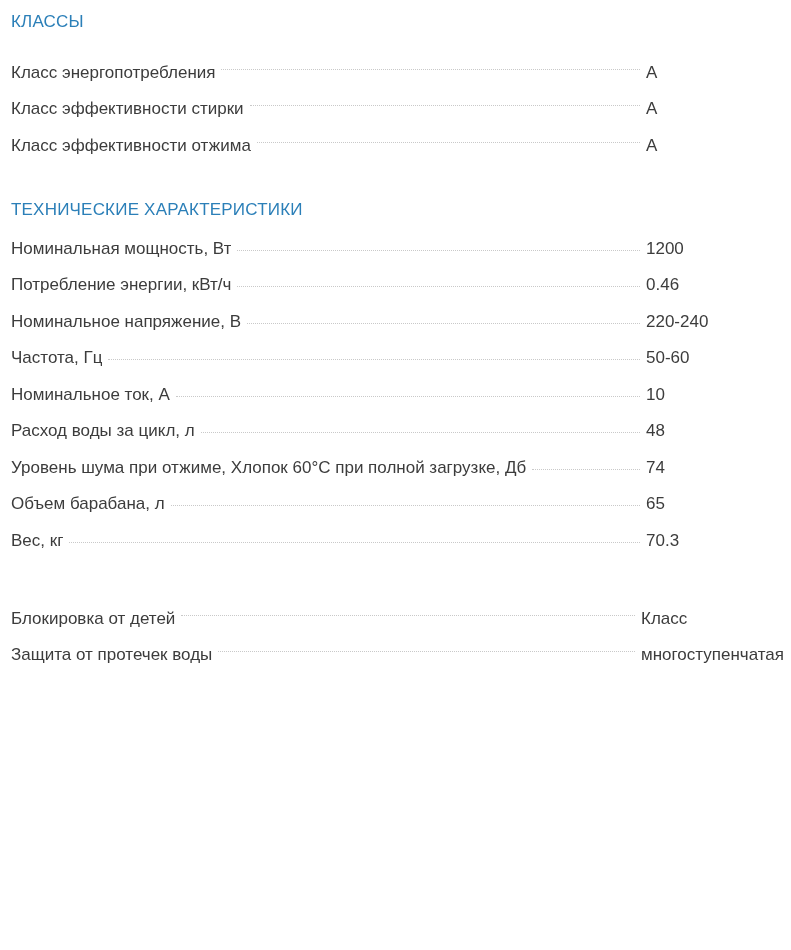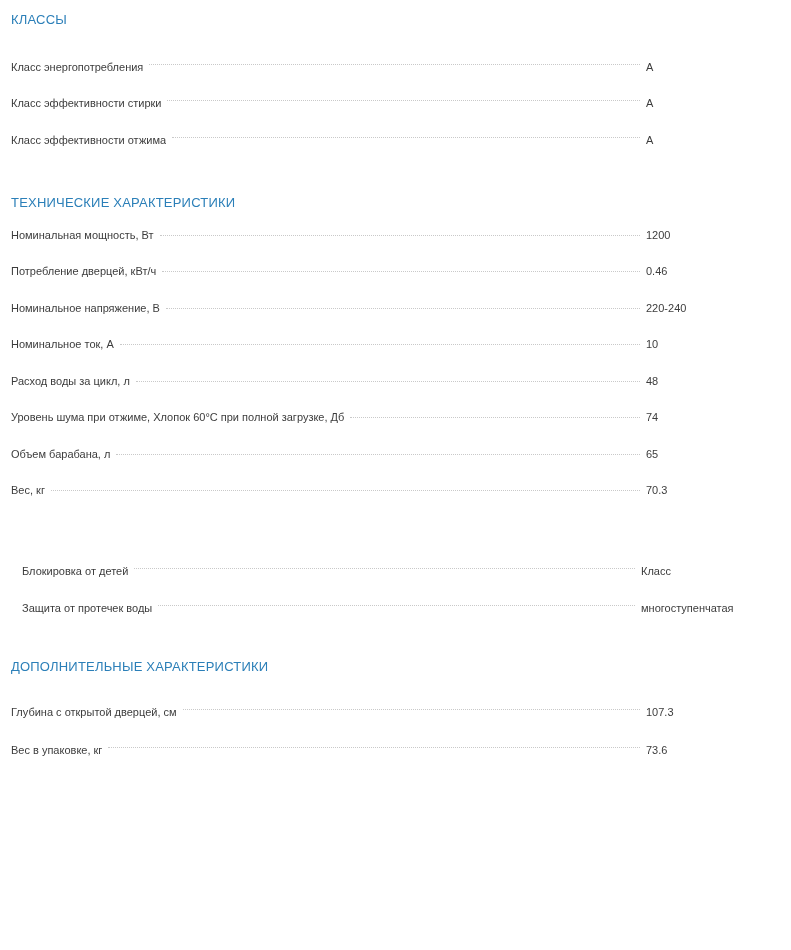--- a/index.html
+++ b/index.html
@@ -17,35 +17,35 @@
   .page {
     width: 791px;
     padding: 0;
     box-sizing: border-box;
   }
   .section {
     margin: 0;
   }
   .section-title {
     color: #2b7fb8;
-    font-size: 13px;
+    font-size: 17px;
     font-weight: 400;
     letter-spacing: 0.2px;
     padding: 0 0 0 11px;
   }
   .spec-list {
     list-style: none;
     margin: 0;
     padding: 0;
   }
   .spec-row {
     display: flex;
     align-items: baseline;
     padding: 0 0 0 11px;
-    font-size: 11px;
+    font-size: 17px;
     line-height: 1;
   }
   .spec-label {
     color: #3c3c3c;
     white-space: nowrap;
     flex: 0 0 auto;
     max-width: 560px;
     overflow: hidden;
     text-overflow: ellipsis;
   }
@@ -69,21 +69,21 @@
   #sec-classes .spec-row { height: 36.5px; align-items: center; }
   #sec-classes .spec-value { width: 145px; }
   #sec-classes { padding-bottom: 14px; }
 
   #sec-tech .section-title { padding-top: 22px; }
   #sec-tech .spec-row { height: 36.5px; }
   #sec-tech .spec-value { width: 145px; }
   #sec-tech { padding-bottom: 12px; }
 
   #sec-safety .section-title { padding-top: 20px; }
-  #sec-safety .spec-row { height: 36.5px; align-items: center; margin-left: 11px; }
+  #sec-safety .spec-row { height: 36.5px; align-items: center; }
   #sec-safety .spec-value { width: 150px; }
   #sec-safety { padding-bottom: 10px; }
 
   #sec-extra .section-title { padding-top: 22px; }
   #sec-extra .spec-row { height: 38px; align-items: center; }
   #sec-extra .spec-value { width: 145px; }
 
   .sec-head-gap-classes { height: 22px; }
   .sec-head-gap { height: 20px; }
 </style>
@@ -117,28 +117,33 @@
   <div class="section" id="sec-tech">
     <div class="section-title">ТЕХНИЧЕСКИЕ ХАРАКТЕРИСТИКИ</div>
     <div class="sec-head-gap"></div>
     <ul class="spec-list">
       <li class="spec-row">
         <span class="spec-label">Номинальная мощность, Вт</span>
         <span class="spec-dots"></span>
         <span class="spec-value">1200</span>
       </li>
       <li class="spec-row">
-        <span class="spec-label">Потребление дверцей, кВт/ч</span>
+        <span class="spec-label">Потребление энергии, кВт/ч</span>
         <span class="spec-dots"></span>
         <span class="spec-value">0.46</span>
       </li>
       <li class="spec-row">
         <span class="spec-label">Номинальное напряжение, В</span>
         <span class="spec-dots"></span>
         <span class="spec-value">220-240</span>
+      </li>
+      <li class="spec-row">
+        <span class="spec-label">Частота, Гц</span>
+        <span class="spec-dots"></span>
+        <span class="spec-value">50-60</span>
       </li>
       <li class="spec-row">
         <span class="spec-label">Номинальное ток, А</span>
         <span class="spec-dots"></span>
         <span class="spec-value">10</span>
       </li>
       <li class="spec-row">
         <span class="spec-label">Расход воды за цикл, л</span>
         <span class="spec-dots"></span>
         <span class="spec-value">48</span>
@@ -170,30 +175,14 @@
         <span class="spec-value">Класс</span>
       </li>
       <li class="spec-row">
         <span class="spec-label">Защита от протечек воды</span>
         <span class="spec-dots"></span>
         <span class="spec-value">многоступенчатая</span>
       </li>
     </ul>
   </div>
 
-  <div class="section" id="sec-extra">
-    <div class="section-title">ДОПОЛНИТЕЛЬНЫЕ ХАРАКТЕРИСТИКИ</div>
-    <div class="sec-head-gap"></div>
-    <ul class="spec-list">
-      <li class="spec-row">
-        <span class="spec-label">Глубина с открытой дверцей, см</span>
-        <span class="spec-dots"></span>
-        <span class="spec-value">107.3</span>
-      </li>
-      <li class="spec-row">
-        <span class="spec-label">Вес в упаковке, кг</span>
-        <span class="spec-dots"></span>
-        <span class="spec-value">73.6</span>
-      </li>
-    </ul>
-  </div>
 
 </div>
 
 </body></html>

